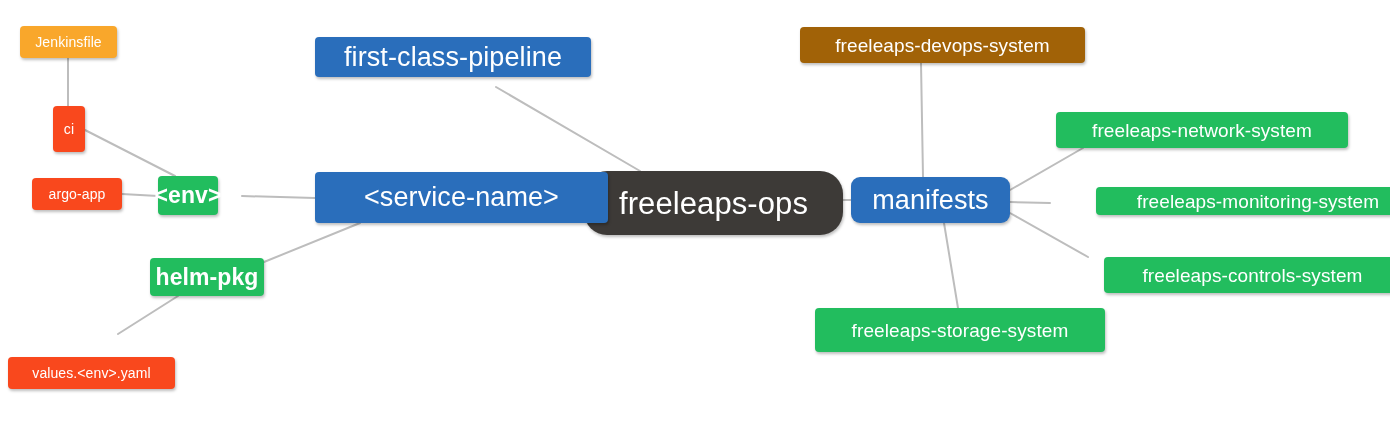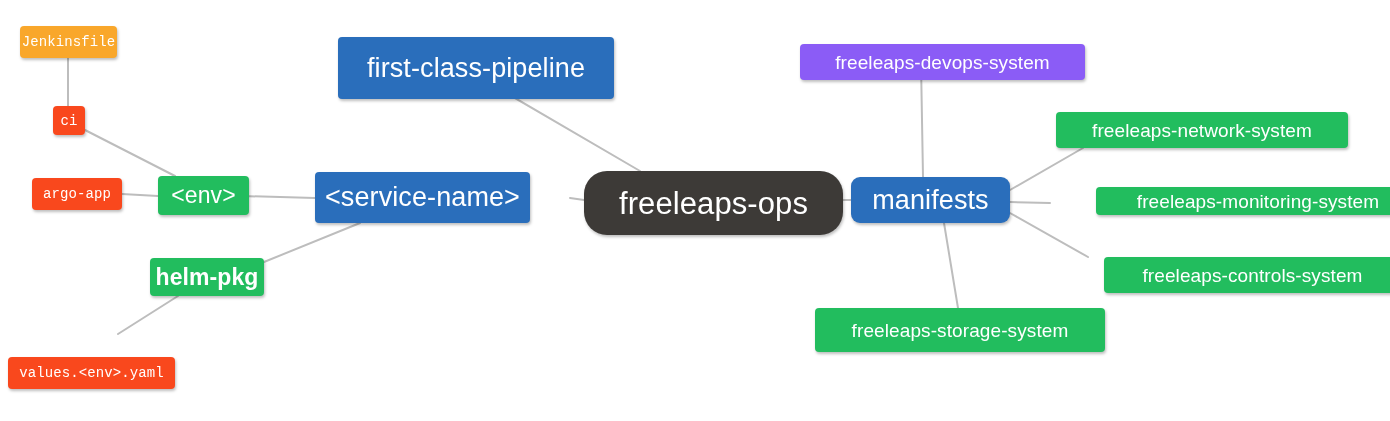--- a/index.html
+++ b/index.html
@@ -44,21 +44,21 @@
   }
   .node-label {
     display: block;
     white-space: nowrap;
   }
   
   .lvl-root   { font-size: 31px; border-radius: 23px; }
   .lvl-1      { font-size: 27px; }
   .lvl-2      { font-size: 23px; }
   .lvl-3      { font-size: 19px; }
-  .lvl-4      { font-size: 14px; font-family: Liberation Mono, monospace; }
+  .lvl-4      { font-size: 14px; }
 </style>
 </head>
 <body>
 
 <div id="canvas">
   <svg id="edges" viewBox="0 0 1390 421" xmlns="http://www.w3.org/2000/svg">
       <line x1="570" y1="198" x2="584" y2="200" stroke="#bdbdbd" stroke-width="2" stroke-linecap="round"></line>
       <line x1="496" y1="87" x2="640" y2="171" stroke="#bdbdbd" stroke-width="2" stroke-linecap="round"></line>
       <line x1="843" y1="200" x2="851" y2="200" stroke="#bdbdbd" stroke-width="2" stroke-linecap="round"></line>
       <line x1="242" y1="196" x2="315" y2="198" stroke="#bdbdbd" stroke-width="2" stroke-linecap="round"></line>
@@ -70,48 +70,48 @@
       <line x1="923" y1="177" x2="921" y2="63" stroke="#bdbdbd" stroke-width="2" stroke-linecap="round"></line>
       <line x1="1010" y1="190" x2="1083" y2="148" stroke="#bdbdbd" stroke-width="2" stroke-linecap="round"></line>
       <line x1="1010" y1="202" x2="1050" y2="203" stroke="#bdbdbd" stroke-width="2" stroke-linecap="round"></line>
       <line x1="1010" y1="213" x2="1088" y2="257" stroke="#bdbdbd" stroke-width="2" stroke-linecap="round"></line>
       <line x1="944" y1="223" x2="958" y2="308" stroke="#bdbdbd" stroke-width="2" stroke-linecap="round"></line>
     </svg>
   <div id="nodes">
       <div class="node lvl-root" style="left: 584px; top: 171px; width: 259px; height: 64px; background: rgb(61, 58, 55);">
         <span class="node-label">freeleaps-ops</span>
       </div>
-      <div class="node lvl-1" style="left: 315px; top: 172px; width: 215px; height: 51px; background: rgb(42, 110, 187);">
+      <div class="node lvl-1" style="left: 315px; top: 172px; width: 293px; height: 51px; background: rgb(42, 110, 187);">
         <span class="node-label">&lt;service-name&gt;</span>
       </div>
       <div class="node lvl-1" style="left: 851px; top: 177px; width: 159px; height: 46px; background: rgb(42, 110, 187); border-radius: 9px;">
         <span class="node-label">manifests</span>
       </div>
-      <div class="node lvl-1" style="left: 315px; top: 37px; width: 276px; height: 62px; background: rgb(42, 110, 187); margin-left: 23px;">
+      <div class="node lvl-1" style="left: 315px; top: 37px; width: 276px; height: 40px; background: rgb(42, 110, 187);">
         <span class="node-label">first-class-pipeline</span>
       </div>
-      <div class="node lvl-2" style="left: 158px; top: 176px; width: 91px; height: 39px; background: rgb(34, 189, 94);">
+      <div class="node lvl-2" style="left: 158px; top: 176px; width: 60px; height: 39px; background: rgb(34, 189, 94); font-weight: bold;">
         <span class="node-label">&lt;env&gt;</span>
       </div>
       <div class="node lvl-2" style="left: 150px; top: 258px; width: 114px; height: 38px; background: rgb(34, 189, 94); font-weight: bold;">
         <span class="node-label">helm-pkg</span>
       </div>
-      <div class="node lvl-4" style="left: 53px; top: 106px; width: 32px; height: 29px; background: rgb(249, 72, 29);">
+      <div class="node lvl-4" style="left: 53px; top: 106px; width: 32px; height: 46px; background: rgb(249, 72, 29);">
         <span class="node-label">ci</span>
       </div>
       <div class="node lvl-4" style="left: 20px; top: 26px; width: 97px; height: 32px; background: rgb(249, 167, 43);">
         <span class="node-label">Jenkinsfile</span>
       </div>
       <div class="node lvl-4" style="left: 32px; top: 178px; width: 90px; height: 32px; background: rgb(249, 72, 29);">
         <span class="node-label">argo-app</span>
       </div>
       <div class="node lvl-4" style="left: 8px; top: 334px; width: 167px; height: 32px; background: rgb(249, 72, 29); margin-top: 23px;">
         <span class="node-label">values.&lt;env&gt;.yaml</span>
       </div>
-      <div class="node lvl-3" style="left: 800px; top: 44px; width: 285px; height: 36px; background: #8b5cf6;">
+      <div class="node lvl-3" style="left: 800px; top: 27px; width: 285px; height: 36px; background: #a16207;">
         <span class="node-label">freeleaps-devops-system</span>
       </div>
       <div class="node lvl-3" style="left: 1056px; top: 112px; width: 292px; height: 36px; background: rgb(34, 189, 94);">
         <span class="node-label">freeleaps-network-system</span>
       </div>
       <div class="node lvl-3" style="left: 1050px; top: 187px; width: 324px; height: 28px; background: rgb(34, 189, 94); margin-left: 46px;">
         <span class="node-label">freeleaps-monitoring-system</span>
       </div>
       <div class="node lvl-3" style="left: 1104px; top: 257px; width: 297px; height: 36px; background: rgb(34, 189, 94);">
         <span class="node-label">freeleaps-controls-system</span>

